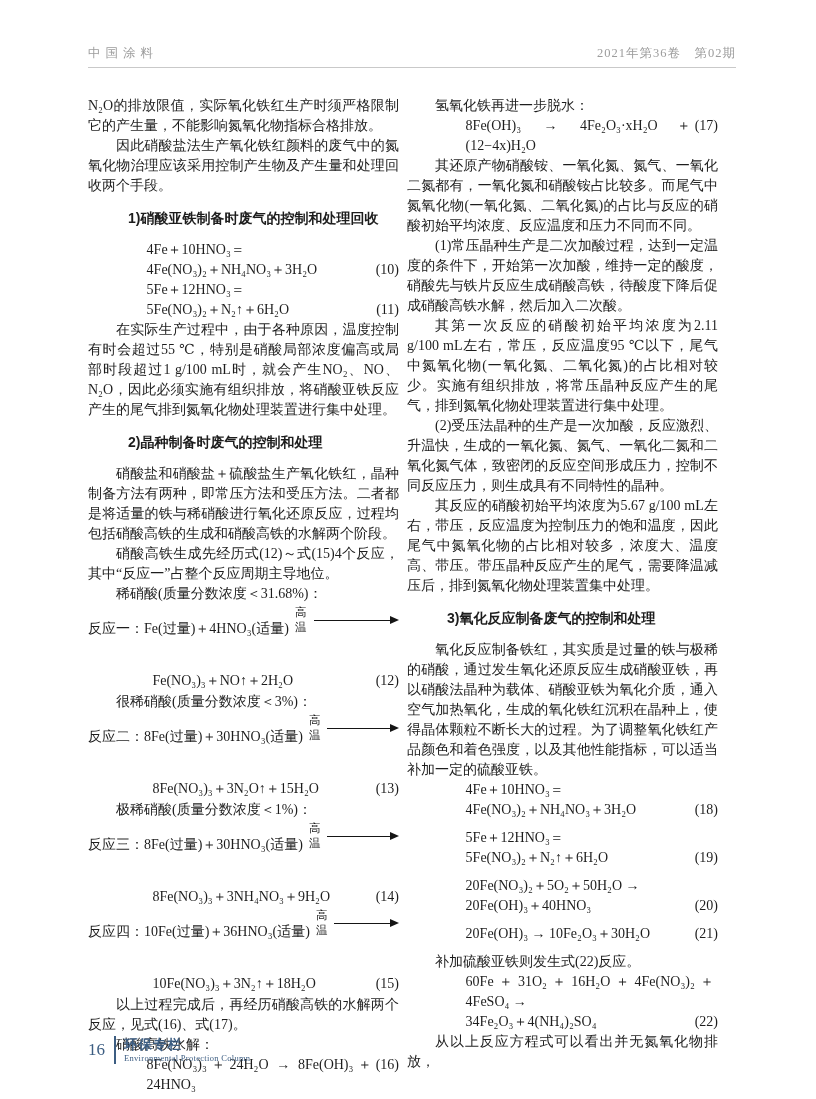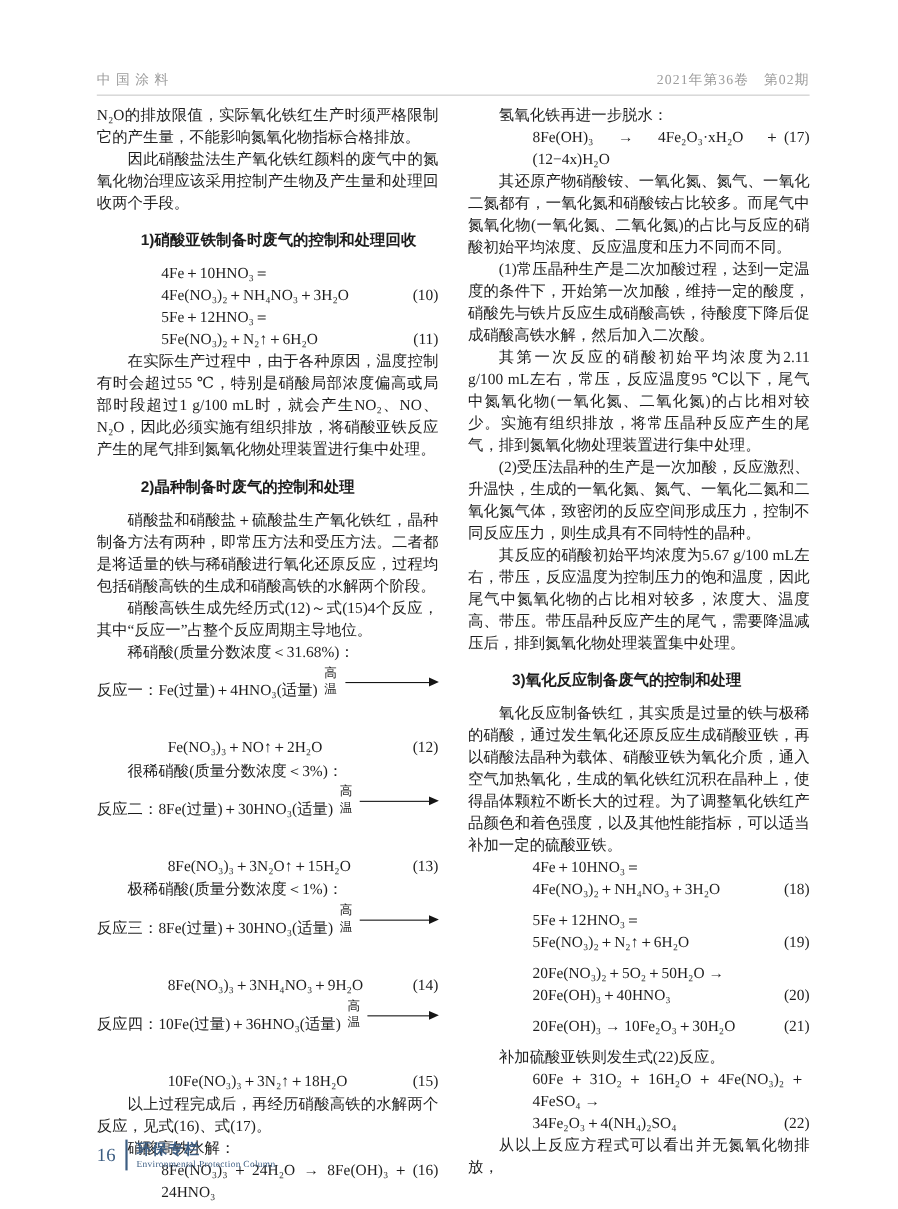--- a/index.html
+++ b/index.html
@@ -1,25 +1,25 @@
 <!DOCTYPE html>
 <html style="--accent: #3c5d82; --hgray: #9c9c9c; --rule: #c9c9c9; --text: #1d1d1d;"><head>
 <meta charset="utf-8">
 <style>
   html,body{margin:0;padding:0;background:#ffffff;}
   .page{position:relative;width:816px;height:1099px;background:#fff;overflow:hidden;
         font-family:"Liberation Serif","DejaVu Serif",serif;color:var(--text,#1d1d1d);}
   
-  .hdr{position:absolute;top:64px;left:88px;width:648px;display:flex;justify-content:space-between;
+  .hdr{position:absolute;top:45px;left:88px;width:648px;display:flex;justify-content:space-between;
        align-items:flex-end;padding-bottom:5px;border-bottom:1px solid var(--rule,#c9c9c9);
        color:var(--hgray,#9c9c9c);font-size:12.5px;}
   .hdr .jname{letter-spacing:5px;}
   .hdr .issue{letter-spacing:1px;}
   
-  .cols{position:absolute;top:96px;left:88px;width:648px;display:flex;gap:27px;}
+  .cols{position:absolute;top:96px;left:88px;width:648px;display:flex;gap:8px;}
   .col{width:311px;font-size:14px;line-height:20px;text-align:justify;text-justify:inter-ideograph;}
   .p{margin:0;text-indent:2em;}
   .p.noind{text-indent:0;}
   .h{margin:12px;text-indent:2em;font-weight:bold;font-family:"Liberation Sans","DejaVu Sans",sans-serif;font-size:14px;}
   .eq{padding-left:1.9em;}
   .eq.gap{margin:8px 0;}
   .eqrow{display:flex;justify-content:space-between;padding-left:32px;}
   .eqrow .n{white-space:nowrap;padding-left:4px;}
   .rx{margin:1px 0;}
   .rx .l1{display:flex;align-items:flex-end;}

